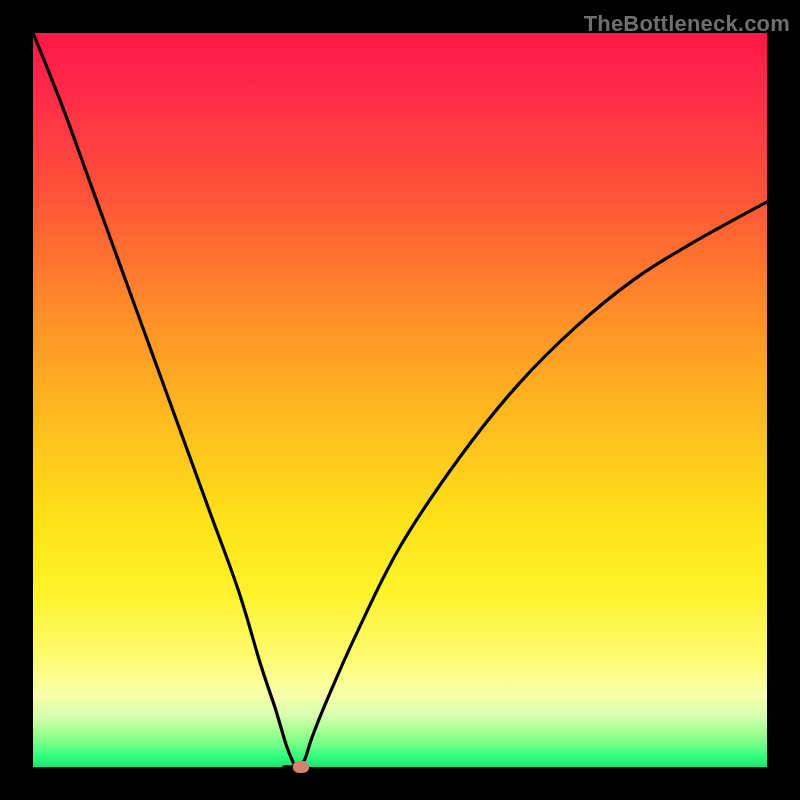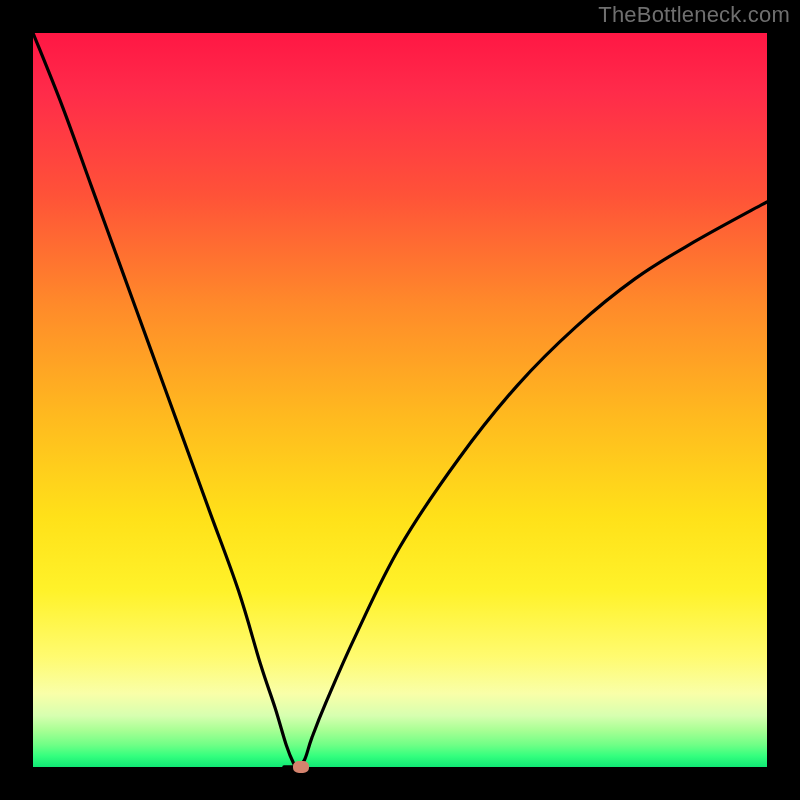--- a/index.html
+++ b/index.html
@@ -11,25 +11,25 @@
     font-family: Arial, Helvetica, sans-serif;
   }
   .root {
     position: relative;
     width: 800px;
     height: 800px;
     background: #000;
   }
   .watermark {
     position: absolute;
-    top: 2px;
+    top: 11px;
     right: 10px;
     color: #6f6f6f;
     font-size: 22px;
-    font-weight: 400;
+    font-weight: 700;
     z-index: 30;
     letter-spacing: 0.2px;
     user-select: none;
   }
   .plot-area {
     position: absolute;
     left: 33px;
     top: 33px;
     width: 734px;
     height: 734px;

